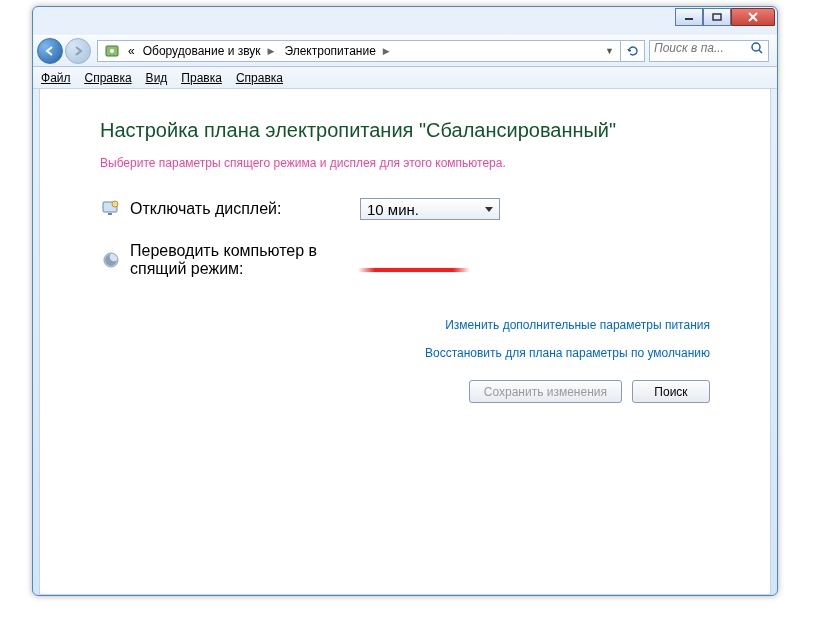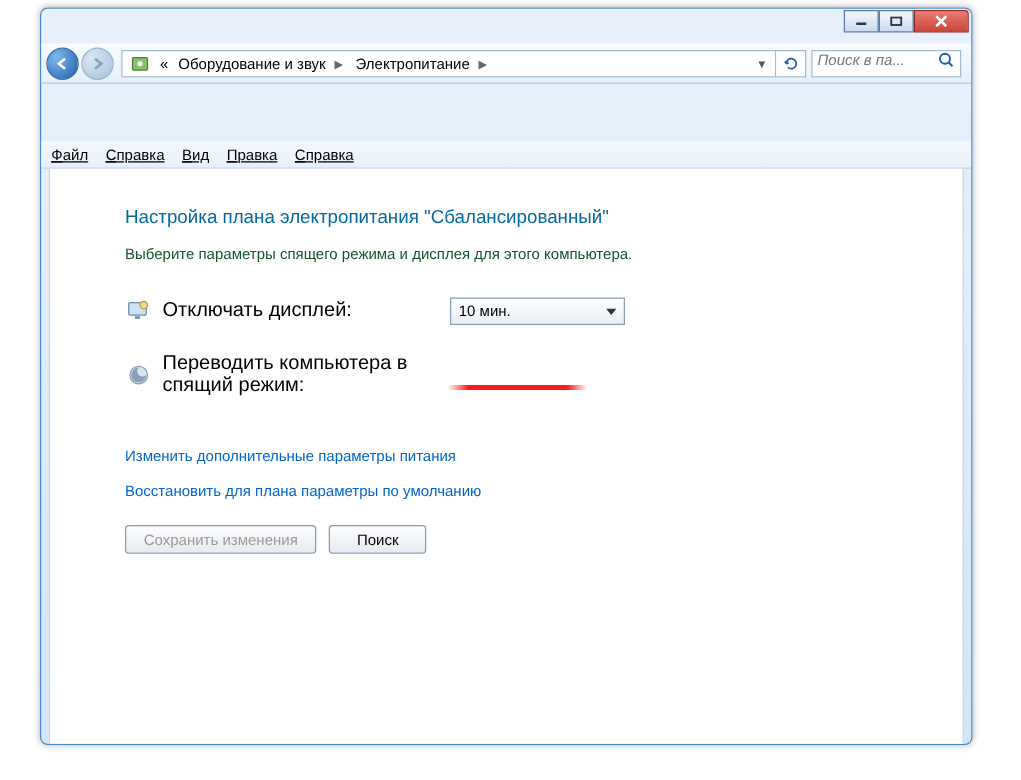--- a/index.html
+++ b/index.html
@@ -106,78 +106,78 @@
 
 .menubar {
   height: 22px;
   background: linear-gradient(#f4f8fd, #e8f0f9);
   border-bottom: 1px solid #c4d5e8;
   display: flex;
   align-items: center;
   padding: 0 8px;
   gap: 14px;
   font-size: 12px;
-  margin-top: 46px;
 }
 .menuitem { text-decoration: underline; text-decoration-color: transparent; cursor:default;}
 .menuitem::first-letter { text-decoration: underline; }
 
 .content {
   background: #fff;
   height: calc(100% - 28px - 32px - 22px);
   border: 1px solid #c4d5e8;
   border-top: none;
   margin: 0 6px 6px 6px;
   padding: 30px 60px;
   position: relative;
 }
 .heading {
-  color: #0369a1;
-  font-size: 15px;
+  color: #14532d;
+  font-size: 20px;
   margin-bottom: 14px;
 }
-.subtext { font-size: 12px; color: #14532d; margin-bottom: 28px; }
+.subtext { font-size: 12px; color: #ec4899; margin-bottom: 28px; }
 .row {
   display: flex;
   align-items: center;
   margin-bottom: 22px;
 }
 .rowicon {
   width: 22px; height: 22px;
   margin-right: 8px;
   display: flex; align-items: center; justify-content: center;
 }
 .rowlabel { width: 230px; font-size: 16px; }
 .combo {
   width: 140px; height: 22px;
   border: 1px solid #8a9cb2;
   background: linear-gradient(#fff, #e9eef5);
   display: flex; align-items: center;
   padding: 0 6px;
-  font-size: 12px;
+  font-size: 15px;
   position: relative;
   text-align: center;
 }
 .combo .arr {
   margin-left: auto;
   width: 0; height: 0;
   border-left: 4px solid transparent;
   border-right: 4px solid transparent;
   border-top: 5px solid #333;
 }
 .combo.narrow { width: 100px; }
 .underline-red {
   position: absolute;
   height: 4px;
   background: linear-gradient(to right, rgba(255,0,0,0), #ff1a1a 15%, #ff1a1a 85%, rgba(255,0,0,0));
   border-radius: 2px;
 }
-.link { color: #0066cc; font-size: 12px; display: block; margin-bottom: 14px; cursor: pointer;}
+.link { color: #0066cc; font-size: 12px; display: block; margin-bottom: 14px; cursor: pointer; text-align: right;}
 .btnrow {
   display: flex;
+  justify-content: flex-end;
   gap: 10px;
   margin-top: 20px;
 }
 .btn {
   min-width: 78px;
   height: 23px;
   border: 1px solid #8a9cb2;
   background: linear-gradient(#fdfdfd, #e6ebf2);
   border-radius: 3px;
   font-size: 12px;
@@ -288,21 +288,21 @@
       </div>
     </div>
 
     <div class="row" style="position:relative;">
       <span class="rowicon">
         <svg width="20" height="20">
             <circle cx="10" cy="10" r="7" fill="#d8e3ee" stroke="#8aa0b8"></circle>
             <path d="M10 4a6 6 0 1 0 6 6 4 4 0 0 1-6-6z" fill="#8aa0b8"></path>
           </svg>
       </span>
-      <span class="rowlabel">Переводить компьютера в спящий режим:</span>
+      <span class="rowlabel">Переводить компьютер в спящий режим:</span>
       <div class="underline-red" style="left:258px; top:26px; width:112px;"></div>
     </div>
 
     <div style="height:18px;"></div>
     <span class="link">Изменить дополнительные параметры питания</span>
     <span class="link">Восстановить для плана параметры по умолчанию</span>
 
     <div class="btnrow">
       <div class="btn disabled">Сохранить изменения</div>
       <div class="btn">Поиск</div>

